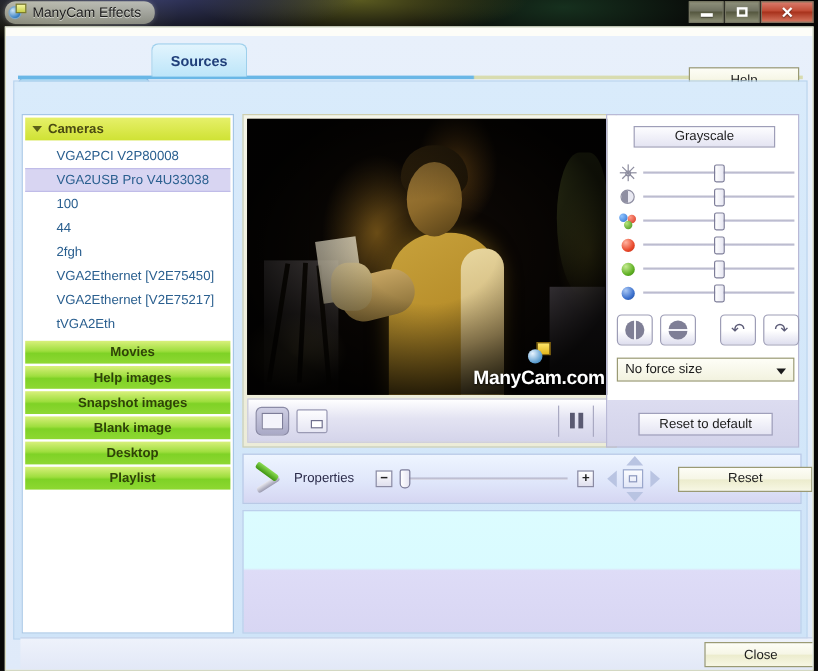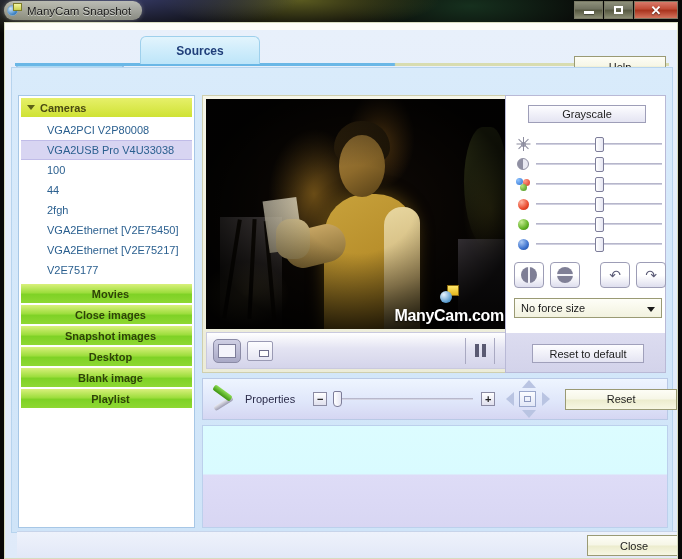--- a/index.html
+++ b/index.html
@@ -153,21 +153,21 @@
     font-size: 12px;
     color: #203f7a;
     cursor: default;
   }
   .tab.inactive {
     left: 0; width: 110px;
     background: linear-gradient(to bottom, #b0dcf4 0%, #79c4ec 50%, #61b5e4 100%);
     margin-top: 28px;
   }
   .tab.active {
-    left: 125px; width: 120px;
+    left: 111px; width: 80px;
     background: linear-gradient(to bottom, #e2f4fd 0%, #cdecfb 55%, #bde5f9 100%);
     border-color: #9ed0ec;
     z-index: 3;
   }
   #tab-underline {
     position: absolute;
     left: 10px; top: 40px;
     width: 654px; height: 3px;
     background: linear-gradient(to right, #6ab7e6 0%, #6ab7e6 58%, #d8dcb0 58.2%, #d8dcb0 100%);
   }
@@ -781,21 +781,21 @@
 <body>
 
 <div id="desktop-bg"></div>
 
 <div id="titlebar">
   <div id="title-chip">
     <span id="app-icon">
       <span class="globe"></span>
       <span class="mon"></span>
     </span>
-    <span id="title-text">ManyCam Snapshot</span>
+    <span id="title-text">ManyCam Effects</span>
   </div>
   <div id="winbtns">
     <div class="winbtn">
         <span class="minbar"></span>
       </div>
     <div class="winbtn">
         <span class="maxbox"></span>
       </div>
     <div class="winbtn close">
       <span class="gl xsym">✕</span>
@@ -843,37 +843,37 @@
           <div class="cam-item">
               <span>2fgh</span>
             </div>
           <div class="cam-item">
               <span>VGA2Ethernet [V2E75450]</span>
             </div>
           <div class="cam-item">
               <span>VGA2Ethernet [V2E75217]</span>
             </div>
           <div class="cam-item">
-              <span>V2E75177</span>
+              <span>tVGA2Eth</span>
             </div>
         </div>
         <div class="grp-header green">
           <span>Movies</span>
         </div>
         <div class="grp-header green">
-          <span>Close images</span>
+          <span>Help images</span>
         </div>
         <div class="grp-header green">
           <span>Snapshot images</span>
         </div>
         <div class="grp-header green">
+          <span>Blank image</span>
+        </div>
+        <div class="grp-header green">
           <span>Desktop</span>
-        </div>
-        <div class="grp-header green">
-          <span>Blank image</span>
         </div>
         <div class="grp-header green">
           <span>Playlist</span>
         </div>
       </div>
 
       <div id="preview-box">
         <div id="video">
           <div class="vlayer" id="vl-bg"></div>
           <div class="vlayer" id="vl-darkL"></div>

